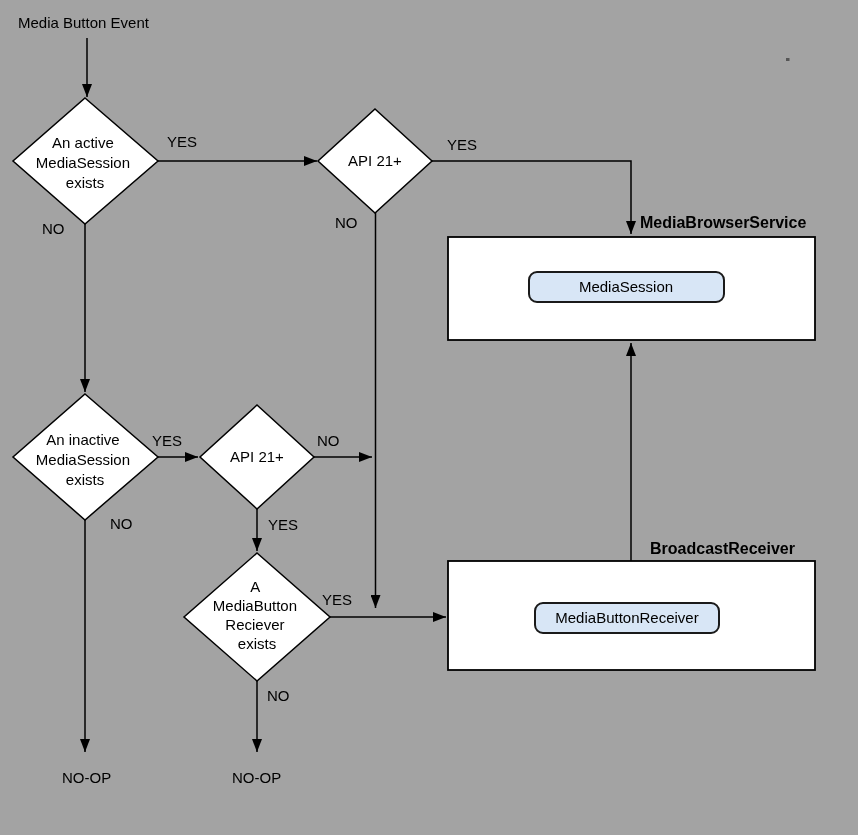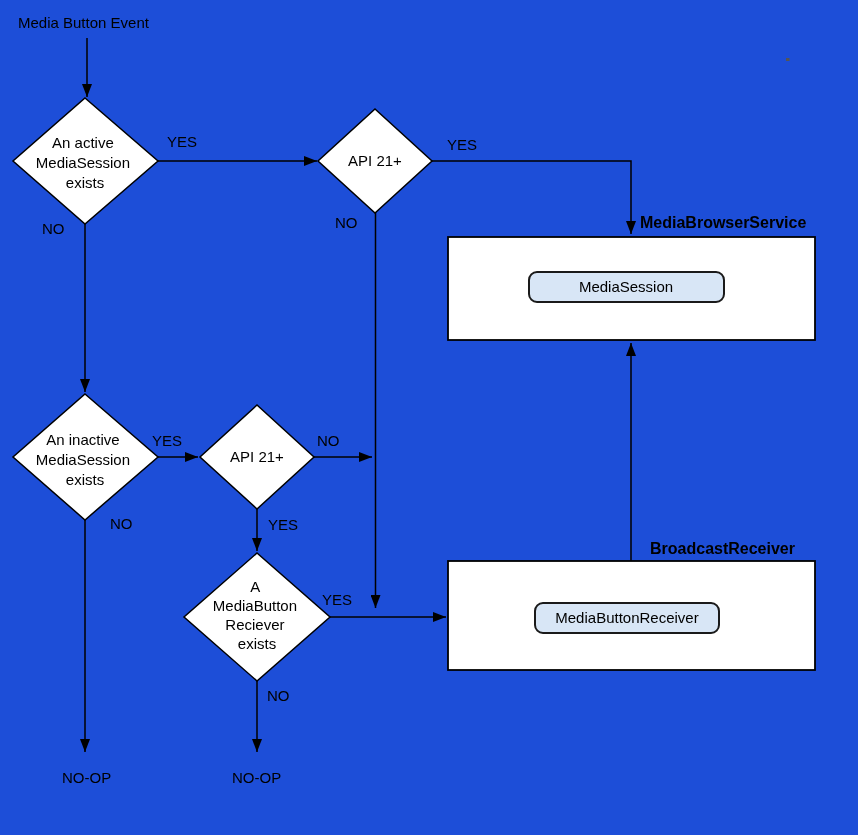--- a/index.html
+++ b/index.html
@@ -5,21 +5,21 @@
   html, body {
     margin: 0;
     padding: 0;
     background: #ffffff;
     font-family: "Liberation Sans", sans-serif;
   }
   .canvas {
     position: relative;
     width: 858px;
     height: 835px;
-    background: #1d4ed8;
+    background: #a3a3a3;
     overflow: hidden;
   }
   svg { display: block; }
   .edge {
     fill: none;
     stroke: #000000;
     stroke-width: 1.5;
   }
   .shape {
     fill: #ffffff;

